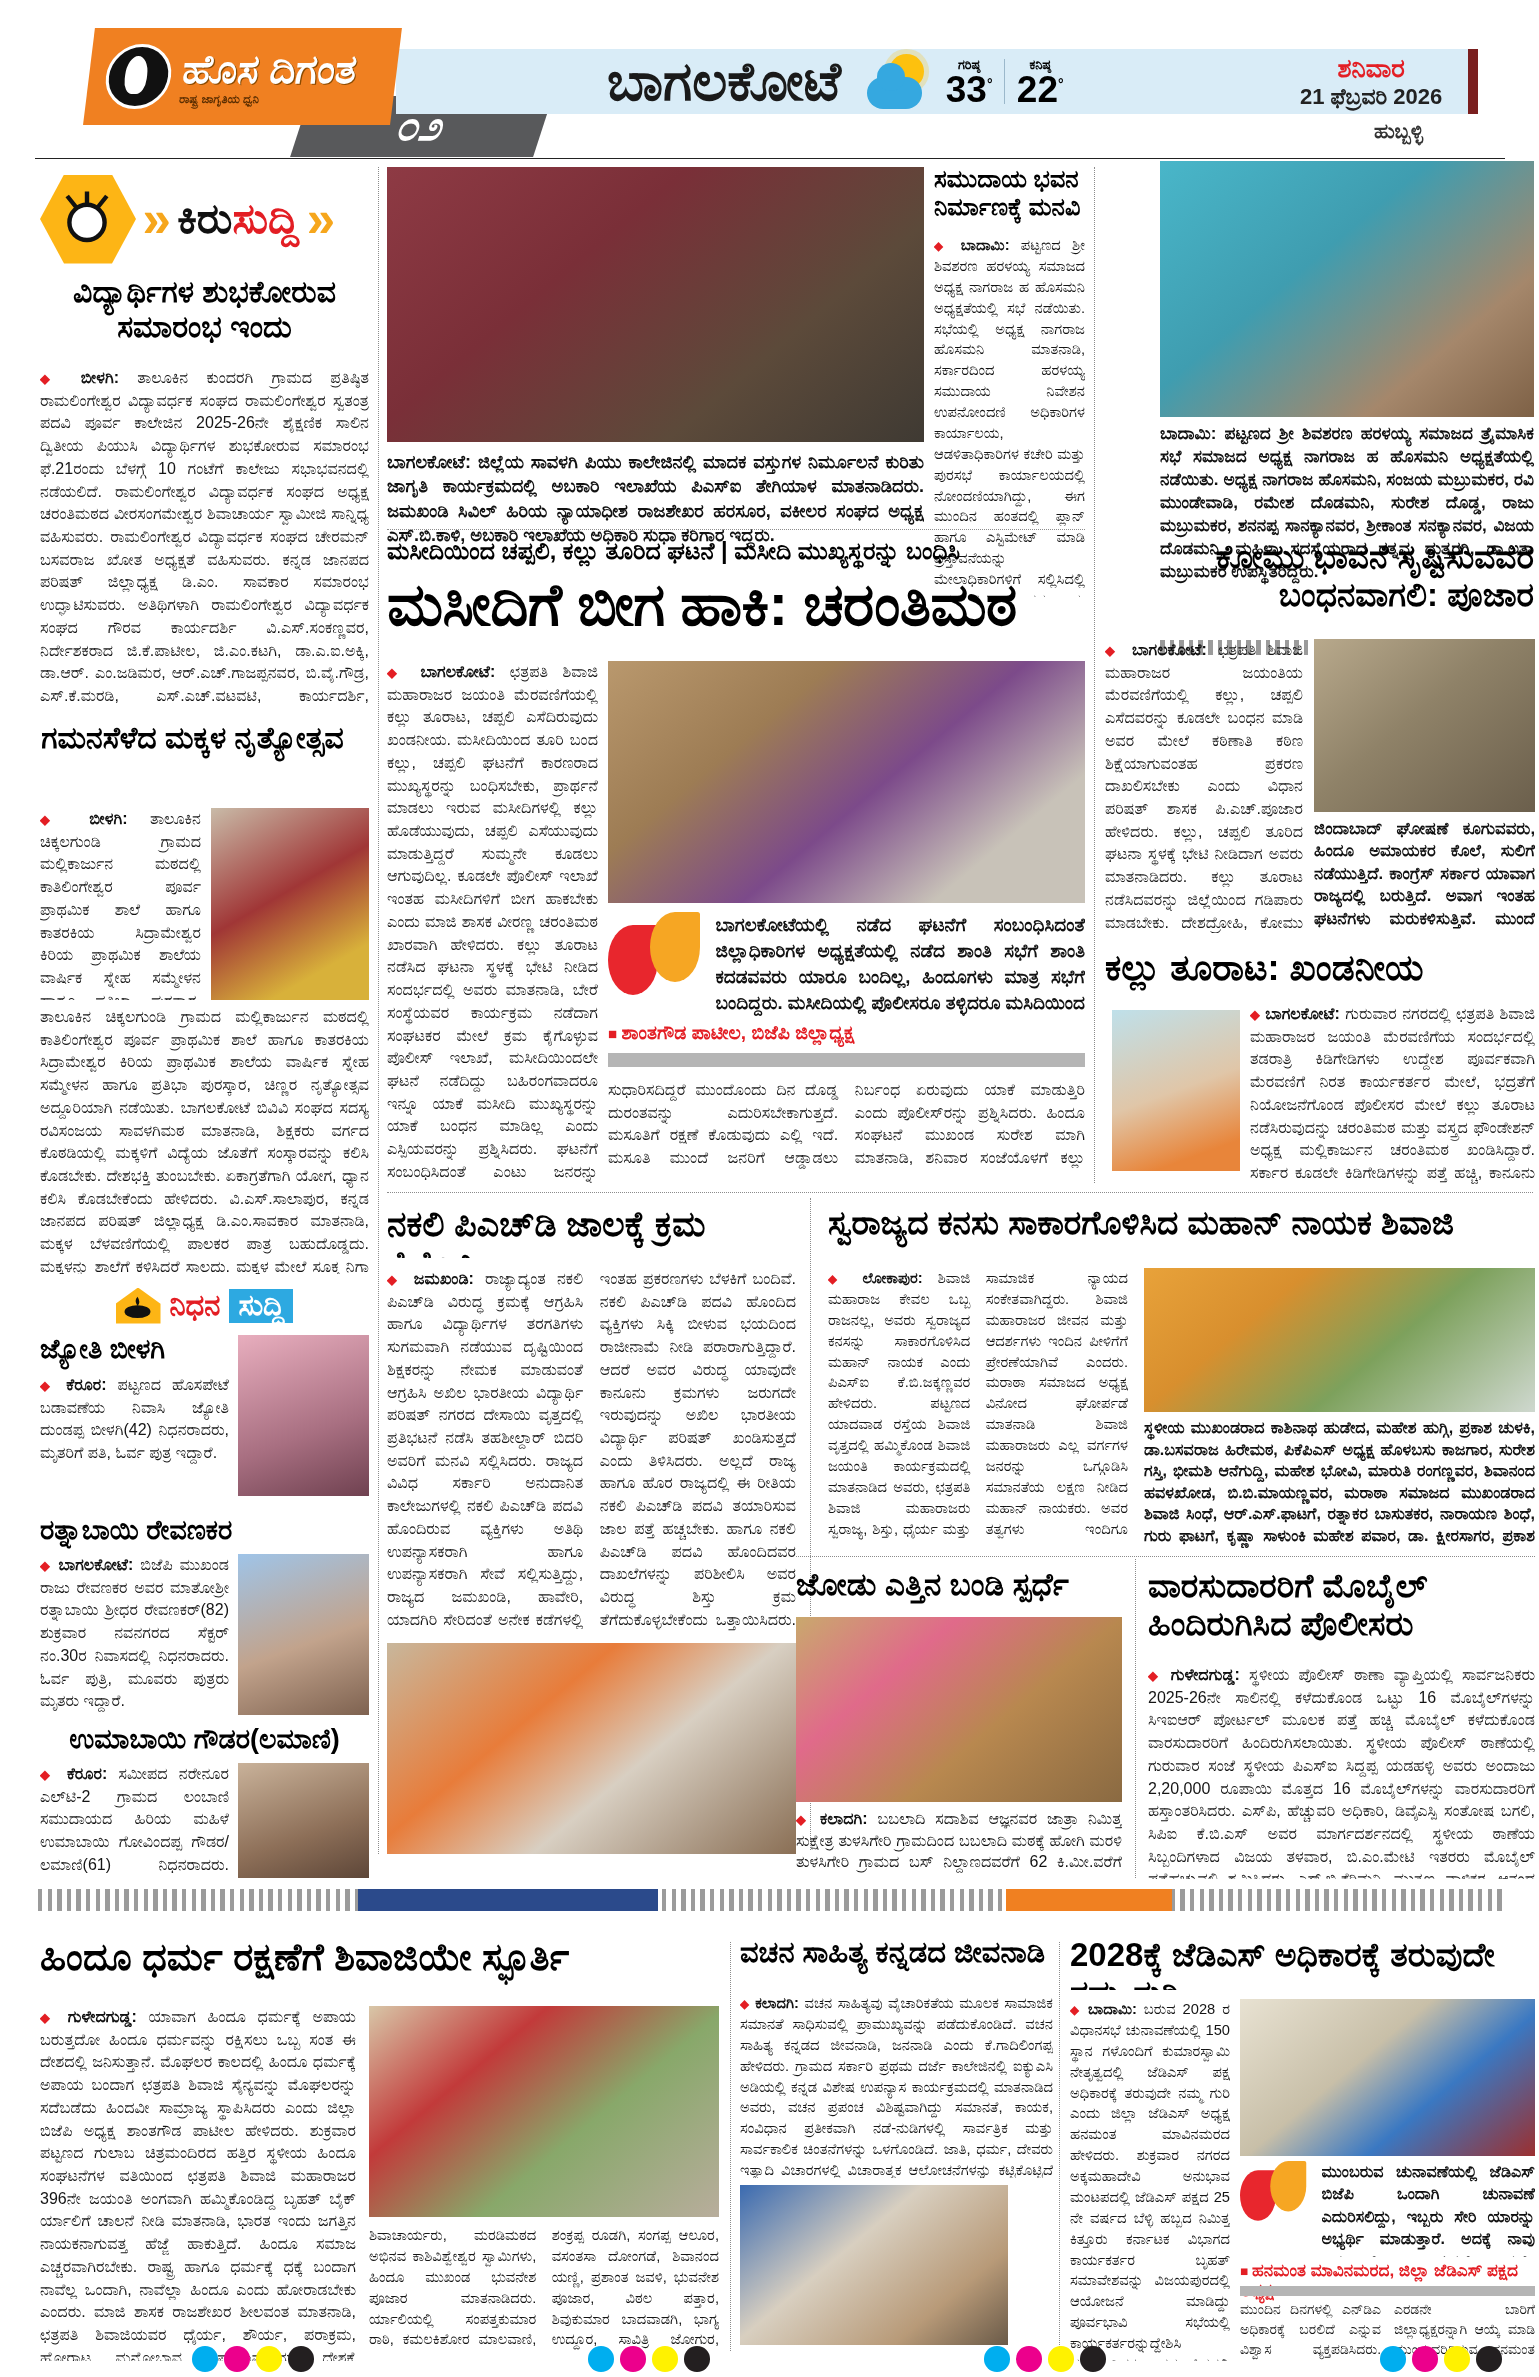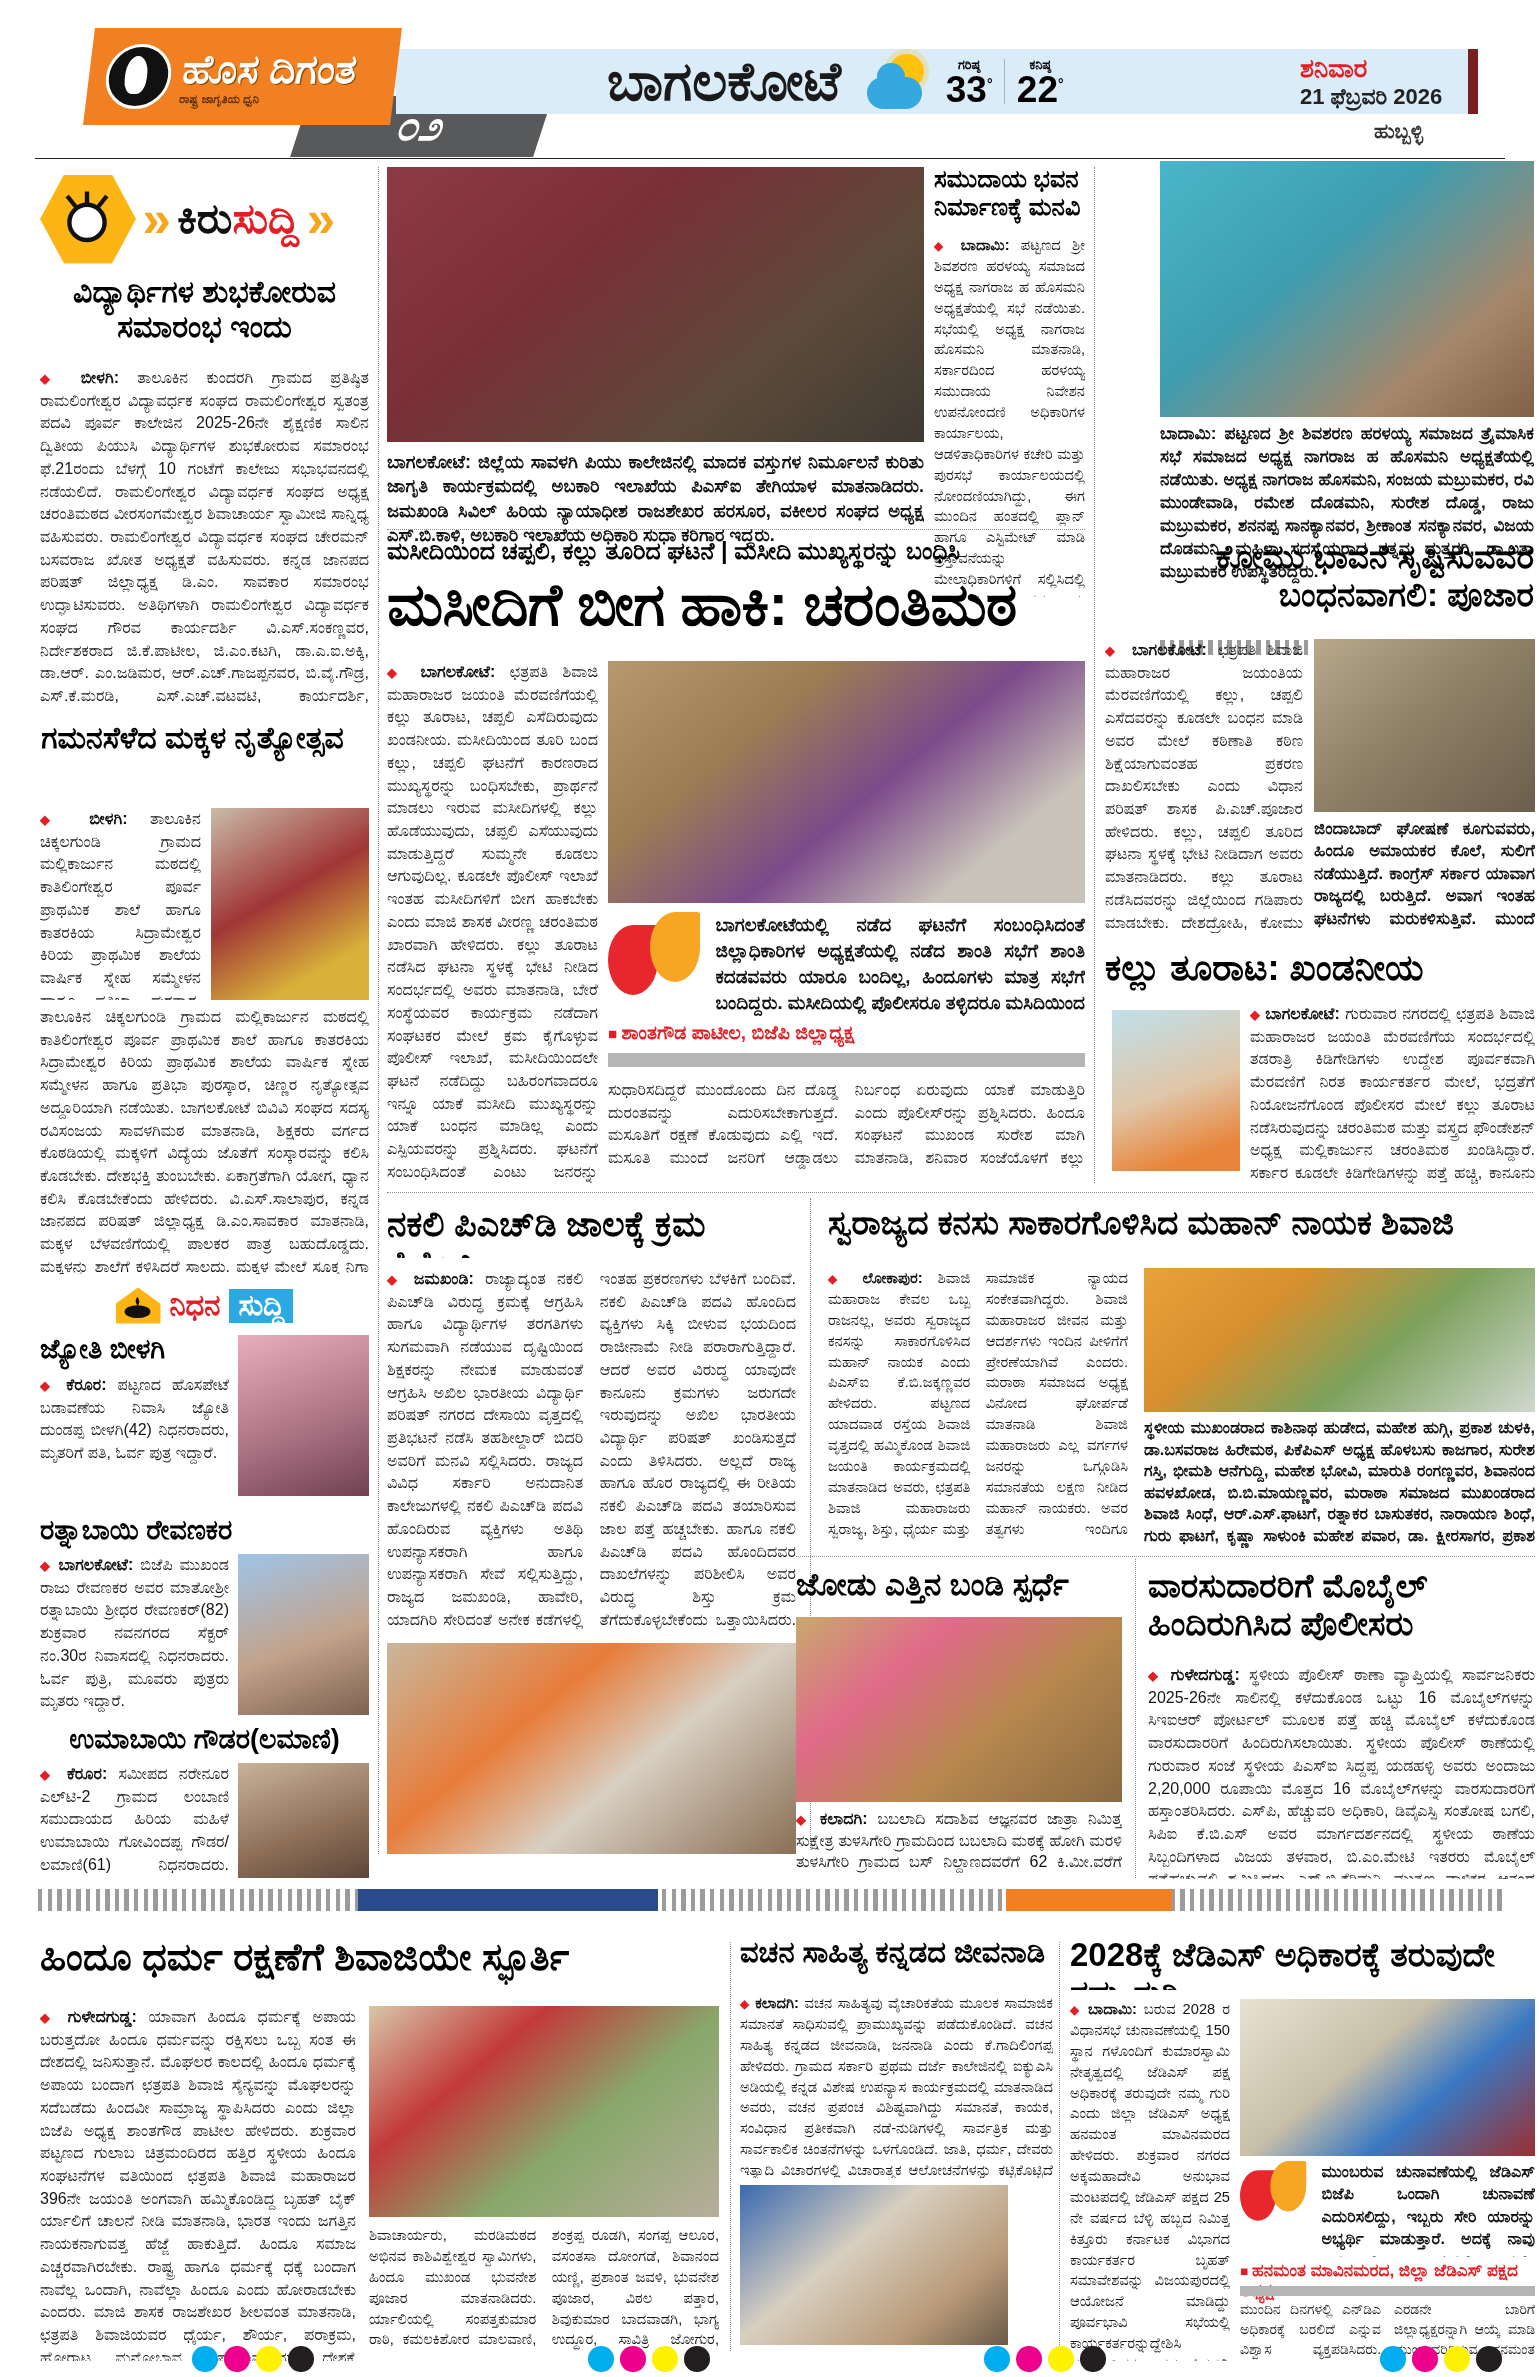--- a/index.html
+++ b/index.html
@@ -55,21 +55,21 @@
     </div>
     <div style="margin-left:9px;text-align:center;">
       <div style="font-size:12.8px;font-weight:bold;">ಗರಿಷ್ಠ</div>
       <div style="font-size:37px;font-weight:bold;line-height:0.9;"><span>33</span><sup style="font-size:14px;">°</sup></div>
     </div>
     <div style="width:1.3px;height:45px;background:#9bb8cb;margin:0 11.5px;"></div>
     <div style="text-align:center;">
       <div style="font-size:12.8px;font-weight:bold;">ಕನಿಷ್ಠ</div>
       <div style="font-size:37px;font-weight:bold;line-height:0.9;"><span>22</span><sup style="font-size:14px;">°</sup></div>
     </div>
-    <div style="margin-left:auto;margin-right:25.6px;text-align:left;">
+    <div style="margin-left:auto;margin-right:25.6px;text-align:center;">
       <div style="font-size:25.6px;font-weight:bold;color:#e31e24;">ಶನಿವಾರ</div>
       <div style="font-size:22px;font-weight:bold;color:#222;">21 ಫೆಬ್ರವರಿ 2026</div>
     </div>
     <div style="width:10.2px;height:65px;background:#7a1f1f;"></div>
   </div>
   <div class="pos" style="left:1374px;top:120px;font-size:20.4px;font-weight:bold;color:#333;">ಹುಬ್ಬಳ್ಳಿ</div>
   <div class="pos masthead-orange" style="left:89px;top:28px;width:307px;height:97px;display:flex;align-items:center;">
     <div style="width:59px;height:59px;border-radius:50%;background:#111;margin-left:16.6px;border:3.8px solid #fff;position:relative;">
       <div style="position:absolute;left:16.6px;top:9px;width:22px;height:38px;background:#fff;border-radius:50% 50% 40% 40%;"></div>
     </div>

